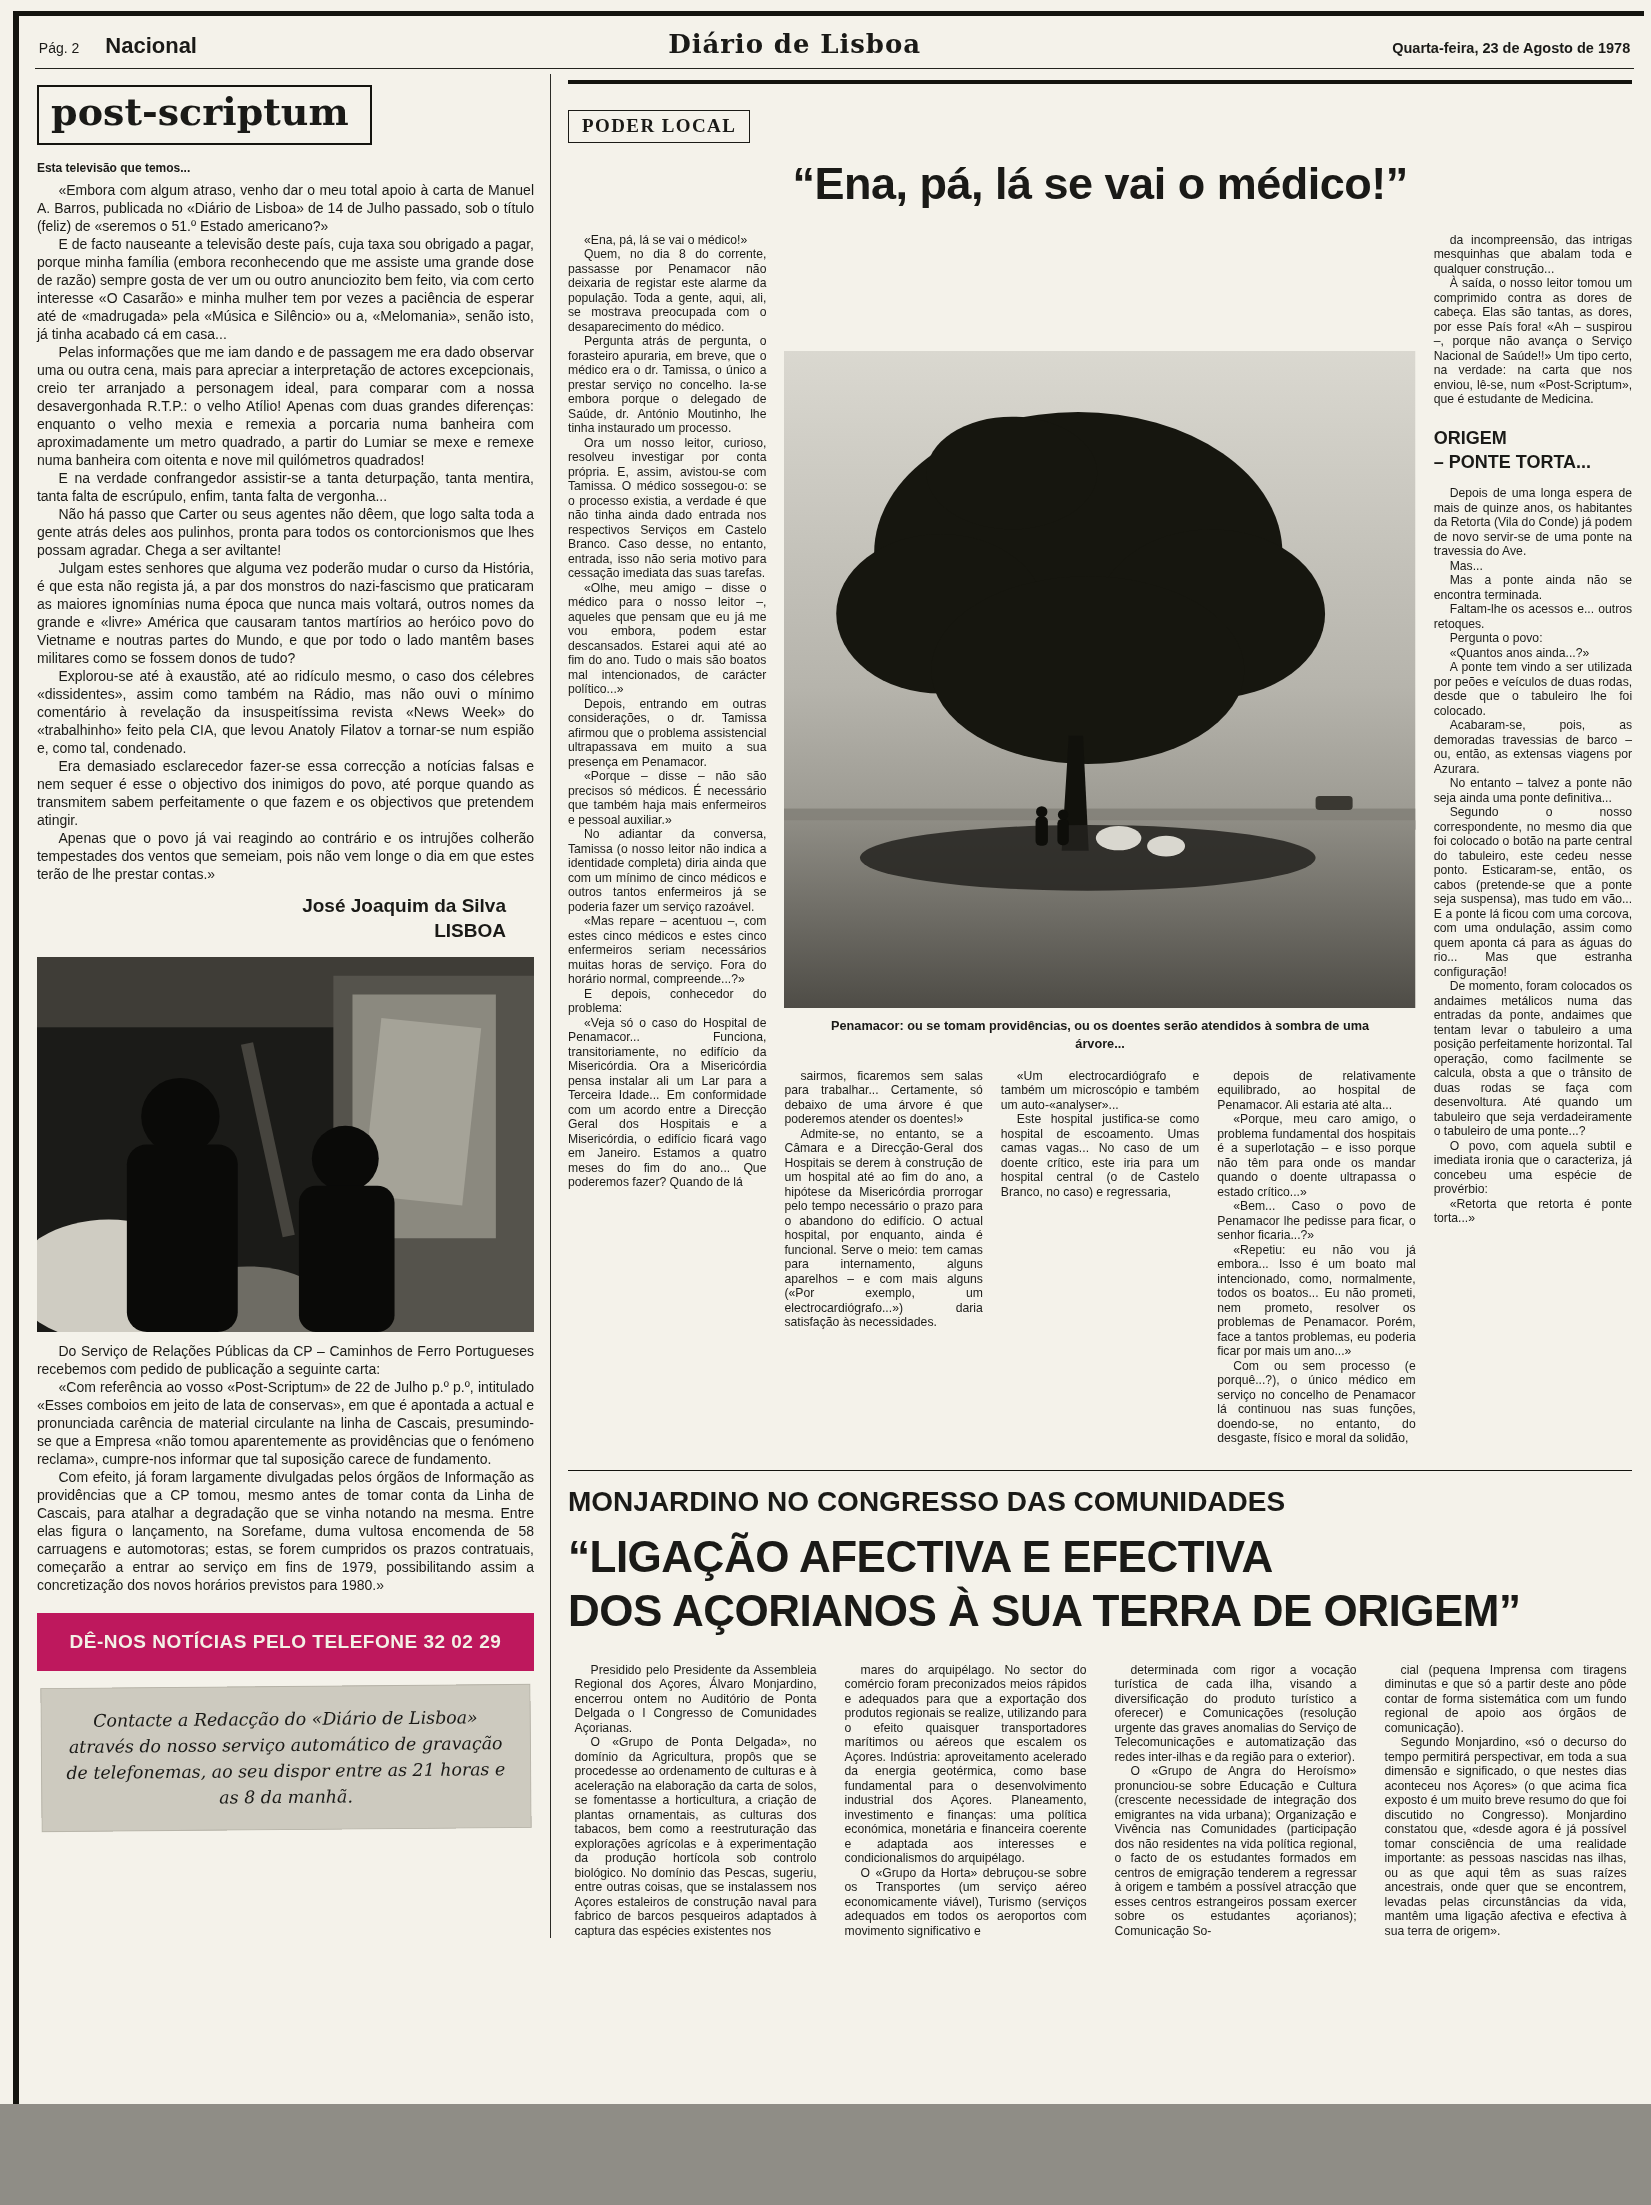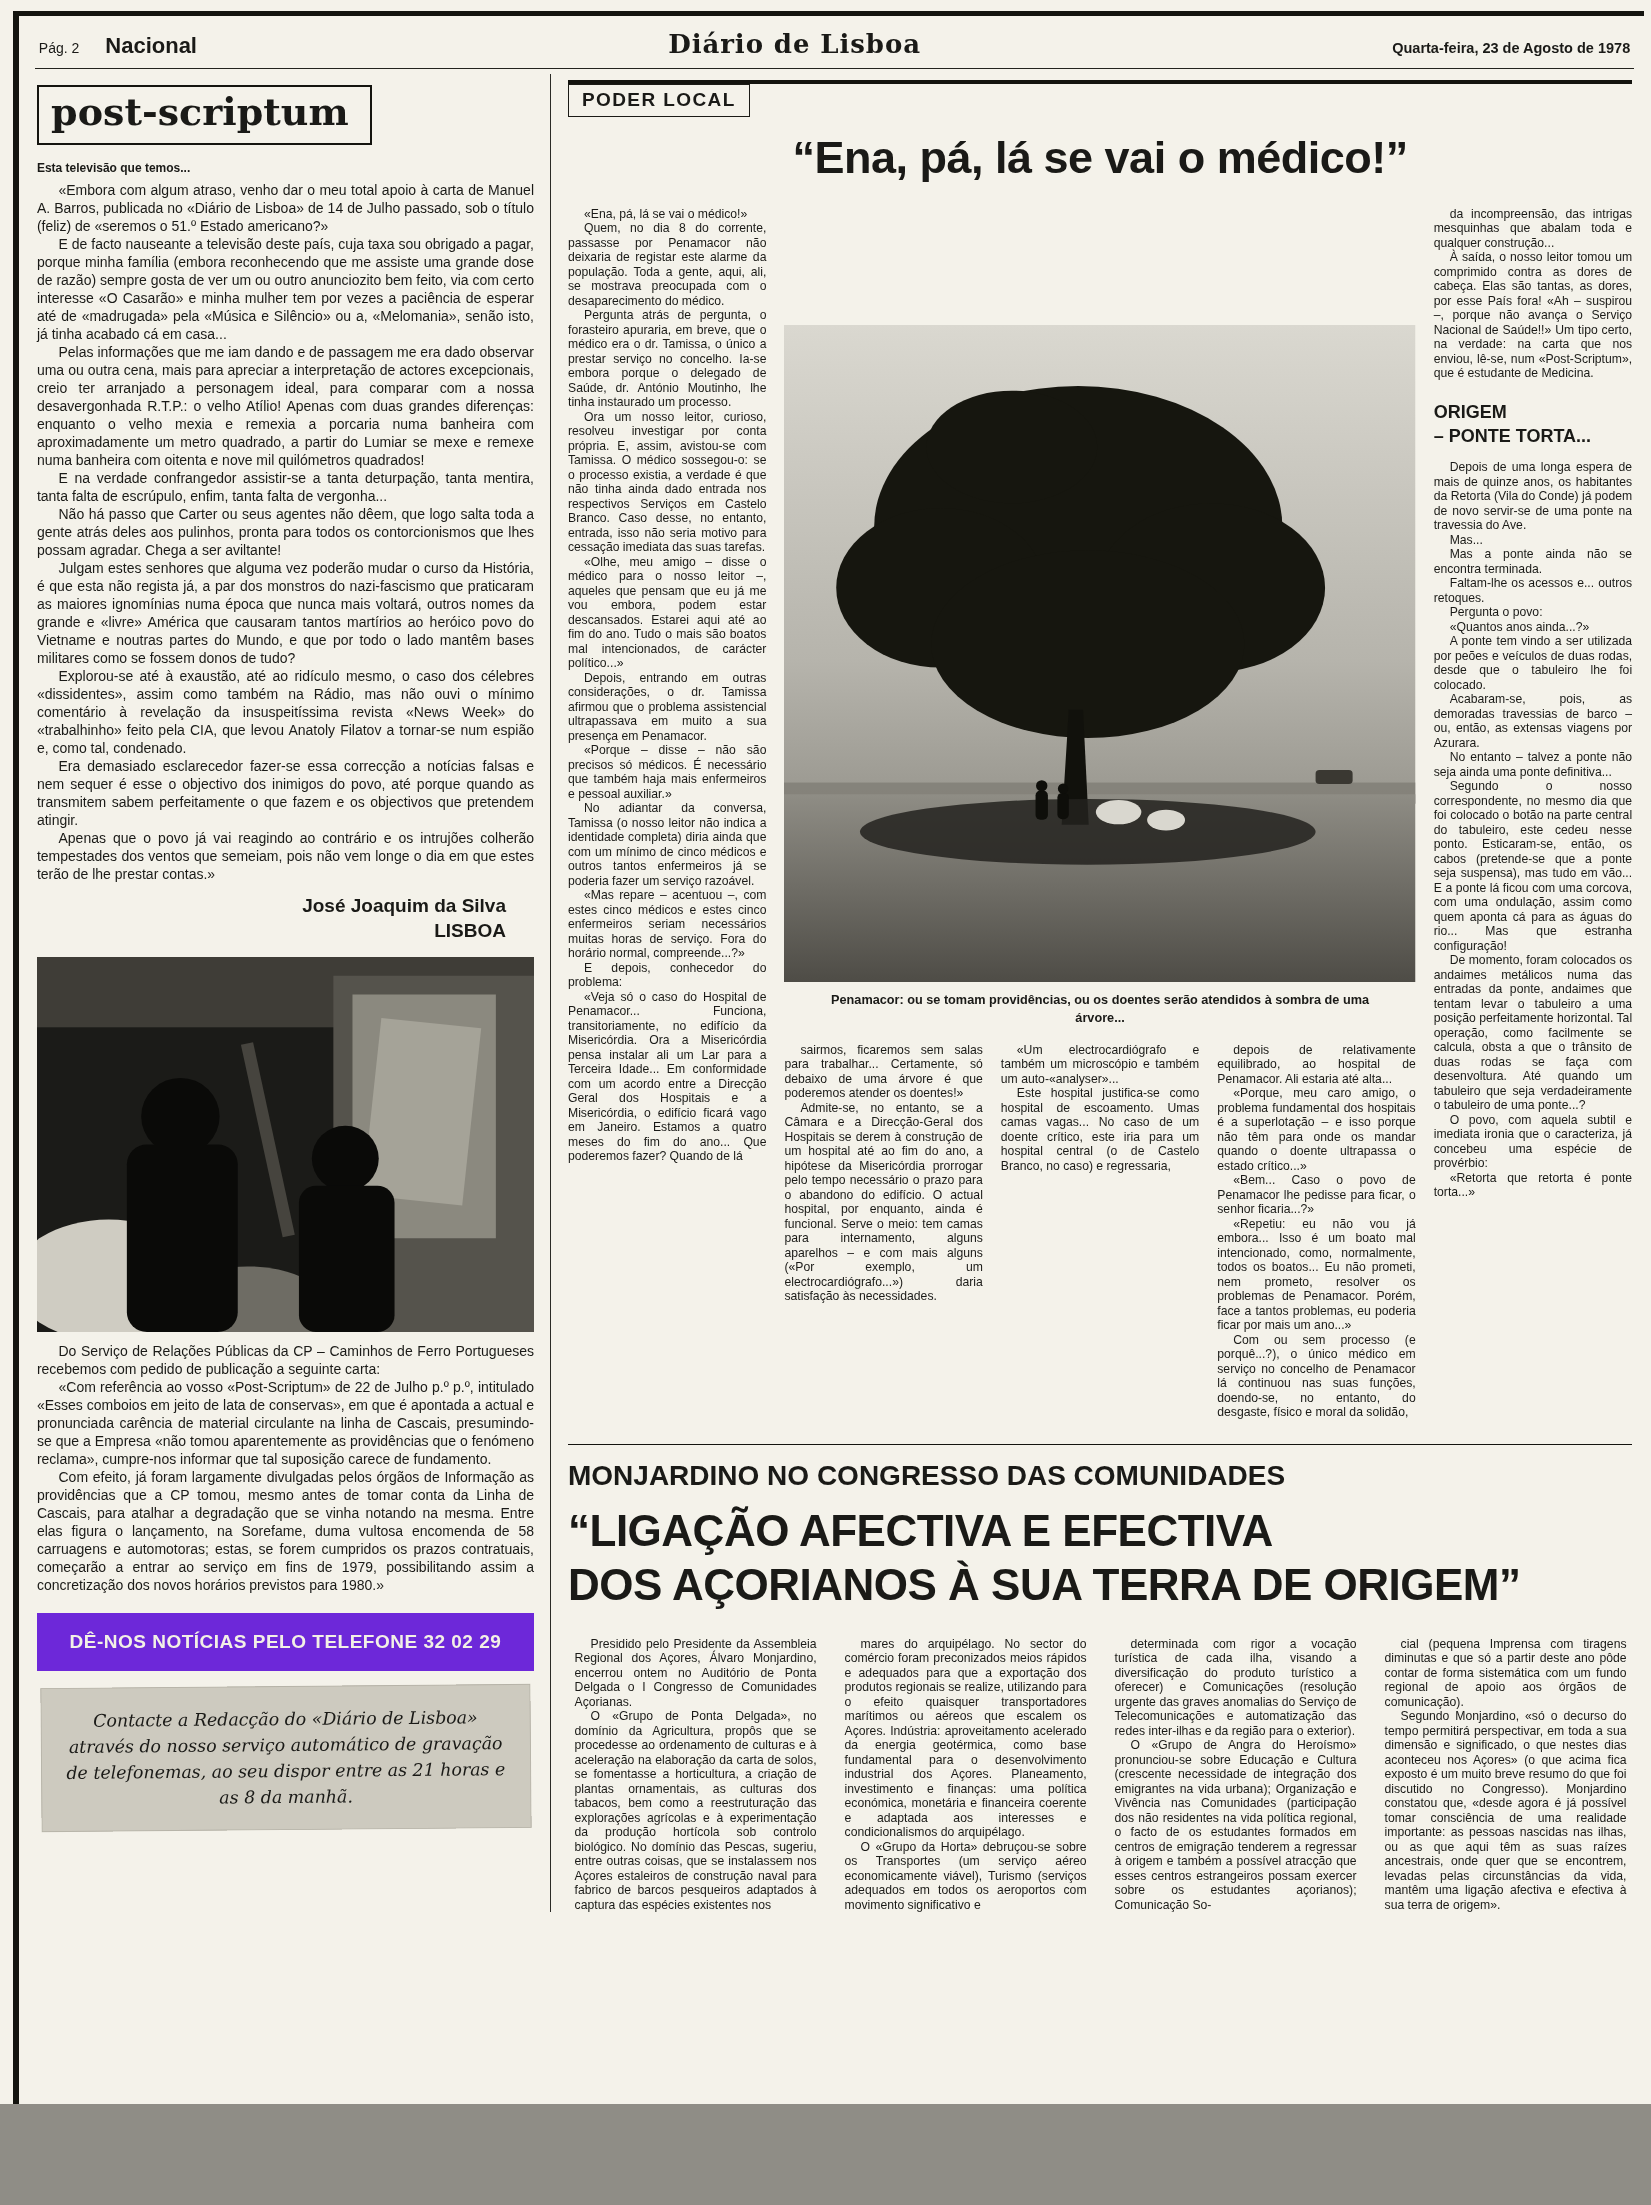--- a/index.html
+++ b/index.html
@@ -27,26 +27,26 @@
   .left-col { width:516px; flex:0 0 auto; padding:8.4px 16px 0 1.9px; border-right:1.4px solid #2b2b26; }
   .ps-box { display:inline-block; border:2.8px solid #14140f; padding:1.9px 21.6px 8.4px 12.2px; margin:2.8px 0 14px; }
   .ps-title { font-family:"DejaVu Serif", serif; font-size:38px; font-weight:700; }
   .lc-heading { font-size:12px; font-weight:700; margin:1.9px 0 6.6px; }
   .lc-body p { font-size:14px; line-height:18px; text-align:justify; text-indent:21.6px; }
   .signature { text-align:right; font-weight:700; font-size:19px; margin:9.4px 28px 10.3px 0; line-height:1.35; }
   .photo { width:100%; }
   .photo svg { width:100%; height:100%; display:block; }
   .train-photo { height:375px; margin:13px 0 10.3px; }
   .cp-heading { font-size:19px; font-weight:700; line-height:1.3; max-width:347px; margin:1.9px 0 7.5px; }
-  .phone-box { margin-top:19px; background:#6d28d9; color:#f3f0e6; font-size:19px; font-weight:700; text-align:center; padding:18px 3.8px; letter-spacing:0.5px; }
+  .phone-box { margin-top:19px; background:#be185d; color:#f3f0e6; font-size:19px; font-weight:700; text-align:center; padding:18px 3.8px; letter-spacing:0.5px; }
   .contact-note { margin:15px 3.8px 0; background:#cdcabf; padding:20px 23.5px; font-family:"DejaVu Serif", serif; font-style:italic; font-size:17.4px; line-height:1.5; text-align:center; transform:rotate(-0.5deg); box-shadow:0 0 0 0.9px #b6b3a8 inset; }
 
   
   .main-col { flex:1 1 auto; min-width:0; padding:5.6px 1.9px 0 17px; }
-  .poder-rule { border-top:4.2px solid #14140f; padding-top:0; }
+  .poder-rule { border-top:4.2px solid #14140f; padding-top:26px;font-family:Liberation Serif, serif; }
   .kicker-box { display:inline-block; border:1.9px solid #1b1b16; padding:3.8px 13px 5.6px; font-size:19px; font-weight:700; letter-spacing:1.4px; }
   .medico-headline { text-align:center; font-size:45px; font-weight:700; letter-spacing:-0.5px; margin:15px 19px 22.5px; }
 
   .article-grid { display:grid; grid-template-columns:repeat(5,1fr); column-gap:18px; align-items:start; }
   .acol { min-width:0; }
   .acol p, .ucol p, .mcol p { font-size:12.2px; line-height:14.5px; text-align:justify; text-indent:16px; }
   .photo-area { grid-column:2 / 5; min-width:0; }
   .photo-spacer { height:118px; }
   .tree-photo { height:657px; }
   .tree-caption { text-align:center; font-weight:700; font-size:12.7px; line-height:1.45; margin:9.4px 28px 15px; }

